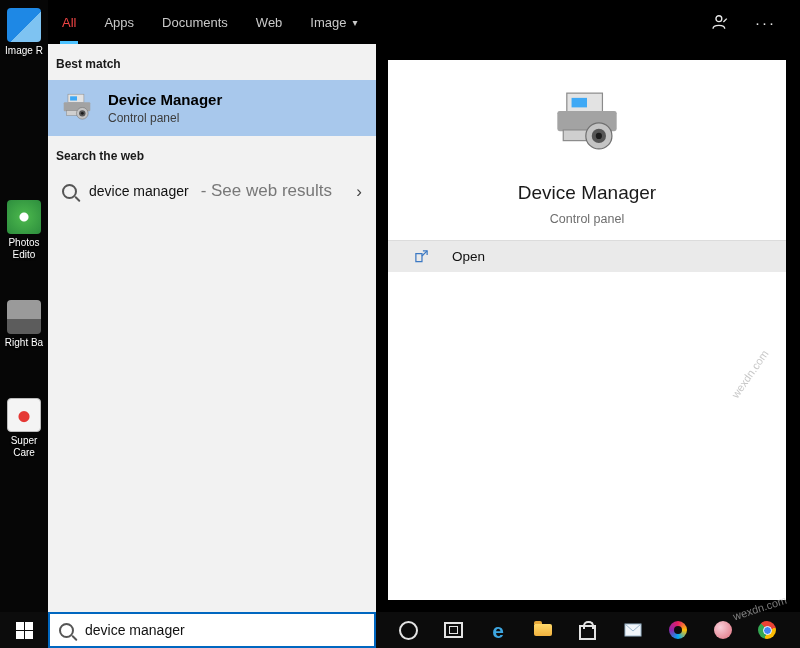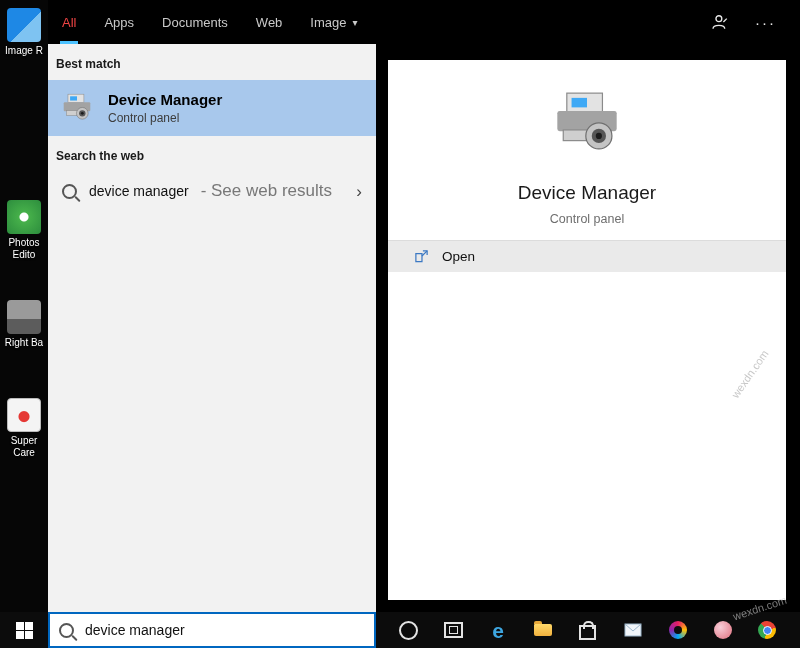--- a/index.html
+++ b/index.html
@@ -48,21 +48,21 @@
   .mag::after{content:"";position:absolute;width:7px;height:2px;background:#555;
               transform:rotate(45deg);right:-6px;bottom:-3px;border-radius:1px;}
 
   
   .right-area{position:absolute;left:376px;top:44px;width:424px;height:568px;background:#000;}
   .card{position:absolute;left:12px;top:16px;width:398px;height:540px;background:#fff;}
   .card-iconwrap{display:flex;justify-content:center;padding-top:26px;}
   .card-title{font-size:19px;font-weight:400;color:#1a1a1a;text-align:center;margin-top:20px;}
   .card-sub{font-size:12.5px;color:#6e6e6e;text-align:center;margin-top:8px;}
   .open-row{position:absolute;left:0;right:0;top:180px;height:31px;background:#eaeaea;
-            border-top:1px solid #dcdcdc;display:flex;align-items:center;padding:0 26px;gap:13px;cursor:pointer;}
+            border-top:1px solid #dcdcdc;display:flex;align-items:center;padding:0 26px;gap:23px;cursor:pointer;}
   .open-label{font-size:13.5px;color:#111;}
 
   
   .taskbar{position:absolute;left:0;top:612px;width:800px;height:36px;background:#0c0c0c;}
   .start{position:absolute;left:0;top:0;width:48px;height:36px;display:flex;align-items:center;
          justify-content:center;cursor:pointer;}
   .win-logo{display:grid;grid-template-columns:8px 8px;grid-template-rows:8px 8px;gap:1px;}
   .win-logo span{background:#fff;}
   .tb-search{position:absolute;left:48px;top:0;width:328px;height:36px;background:#fff;
              border:2px solid #0067c0;box-sizing:border-box;display:flex;align-items:center;

